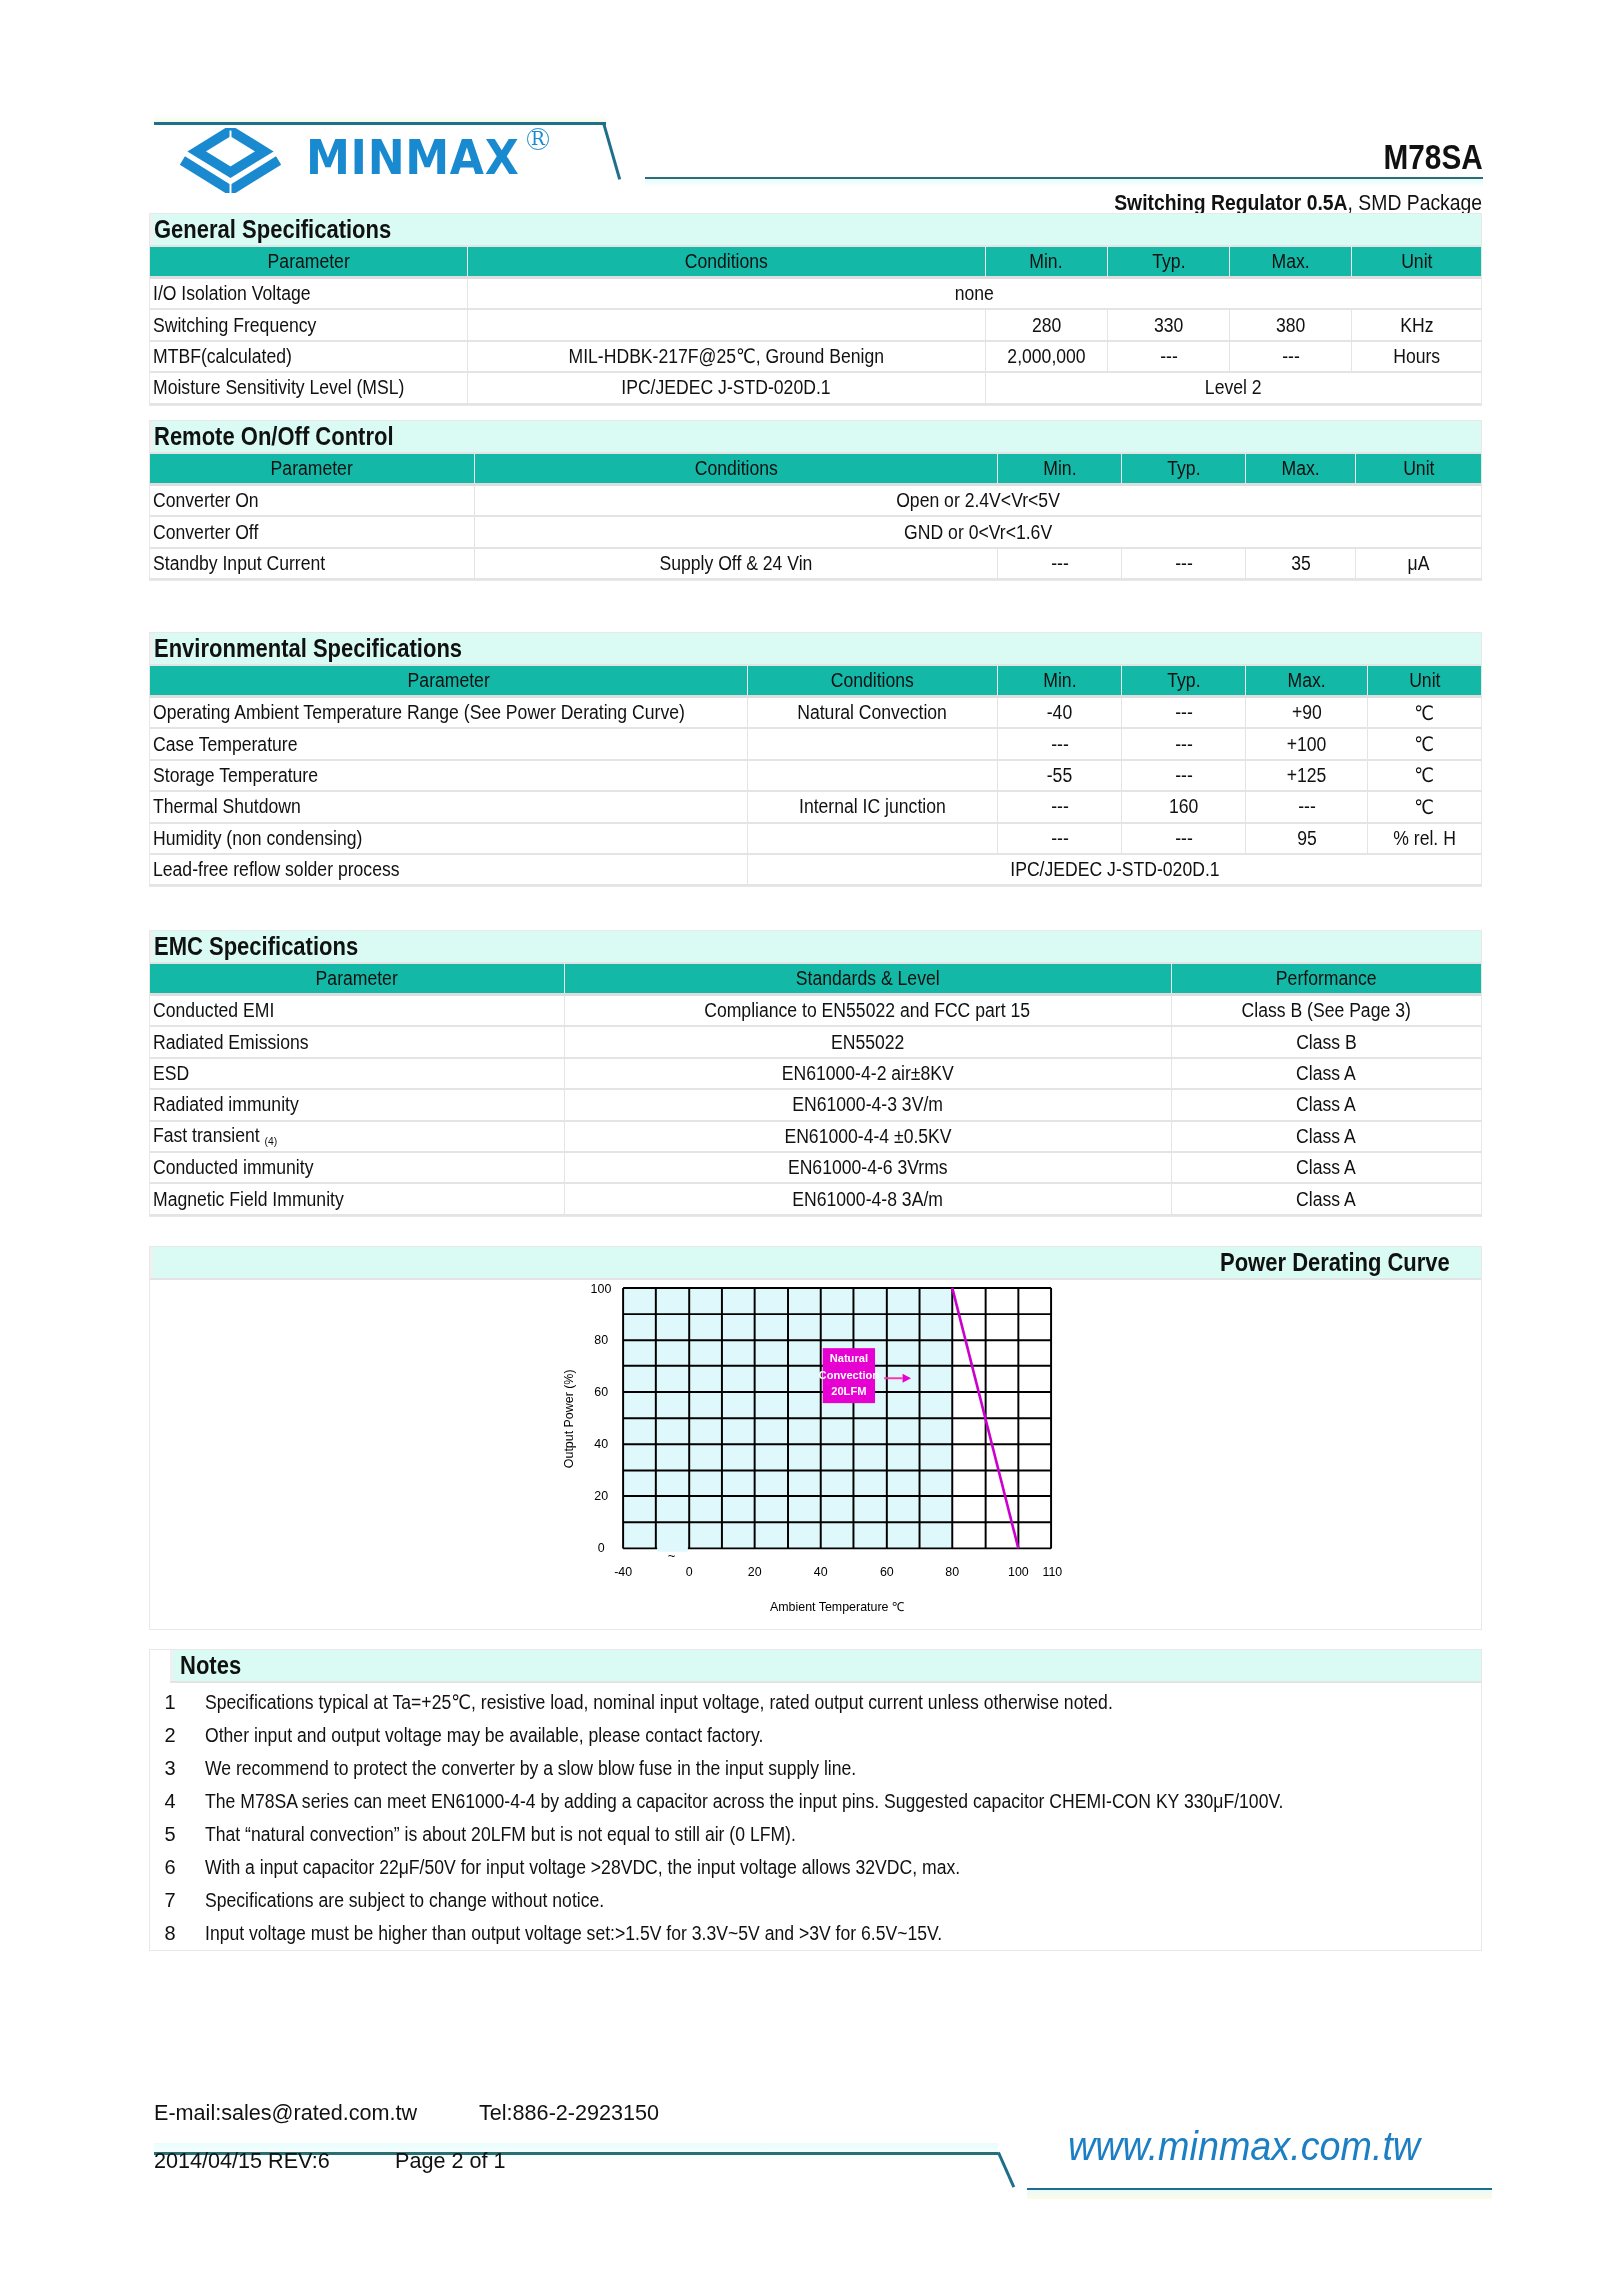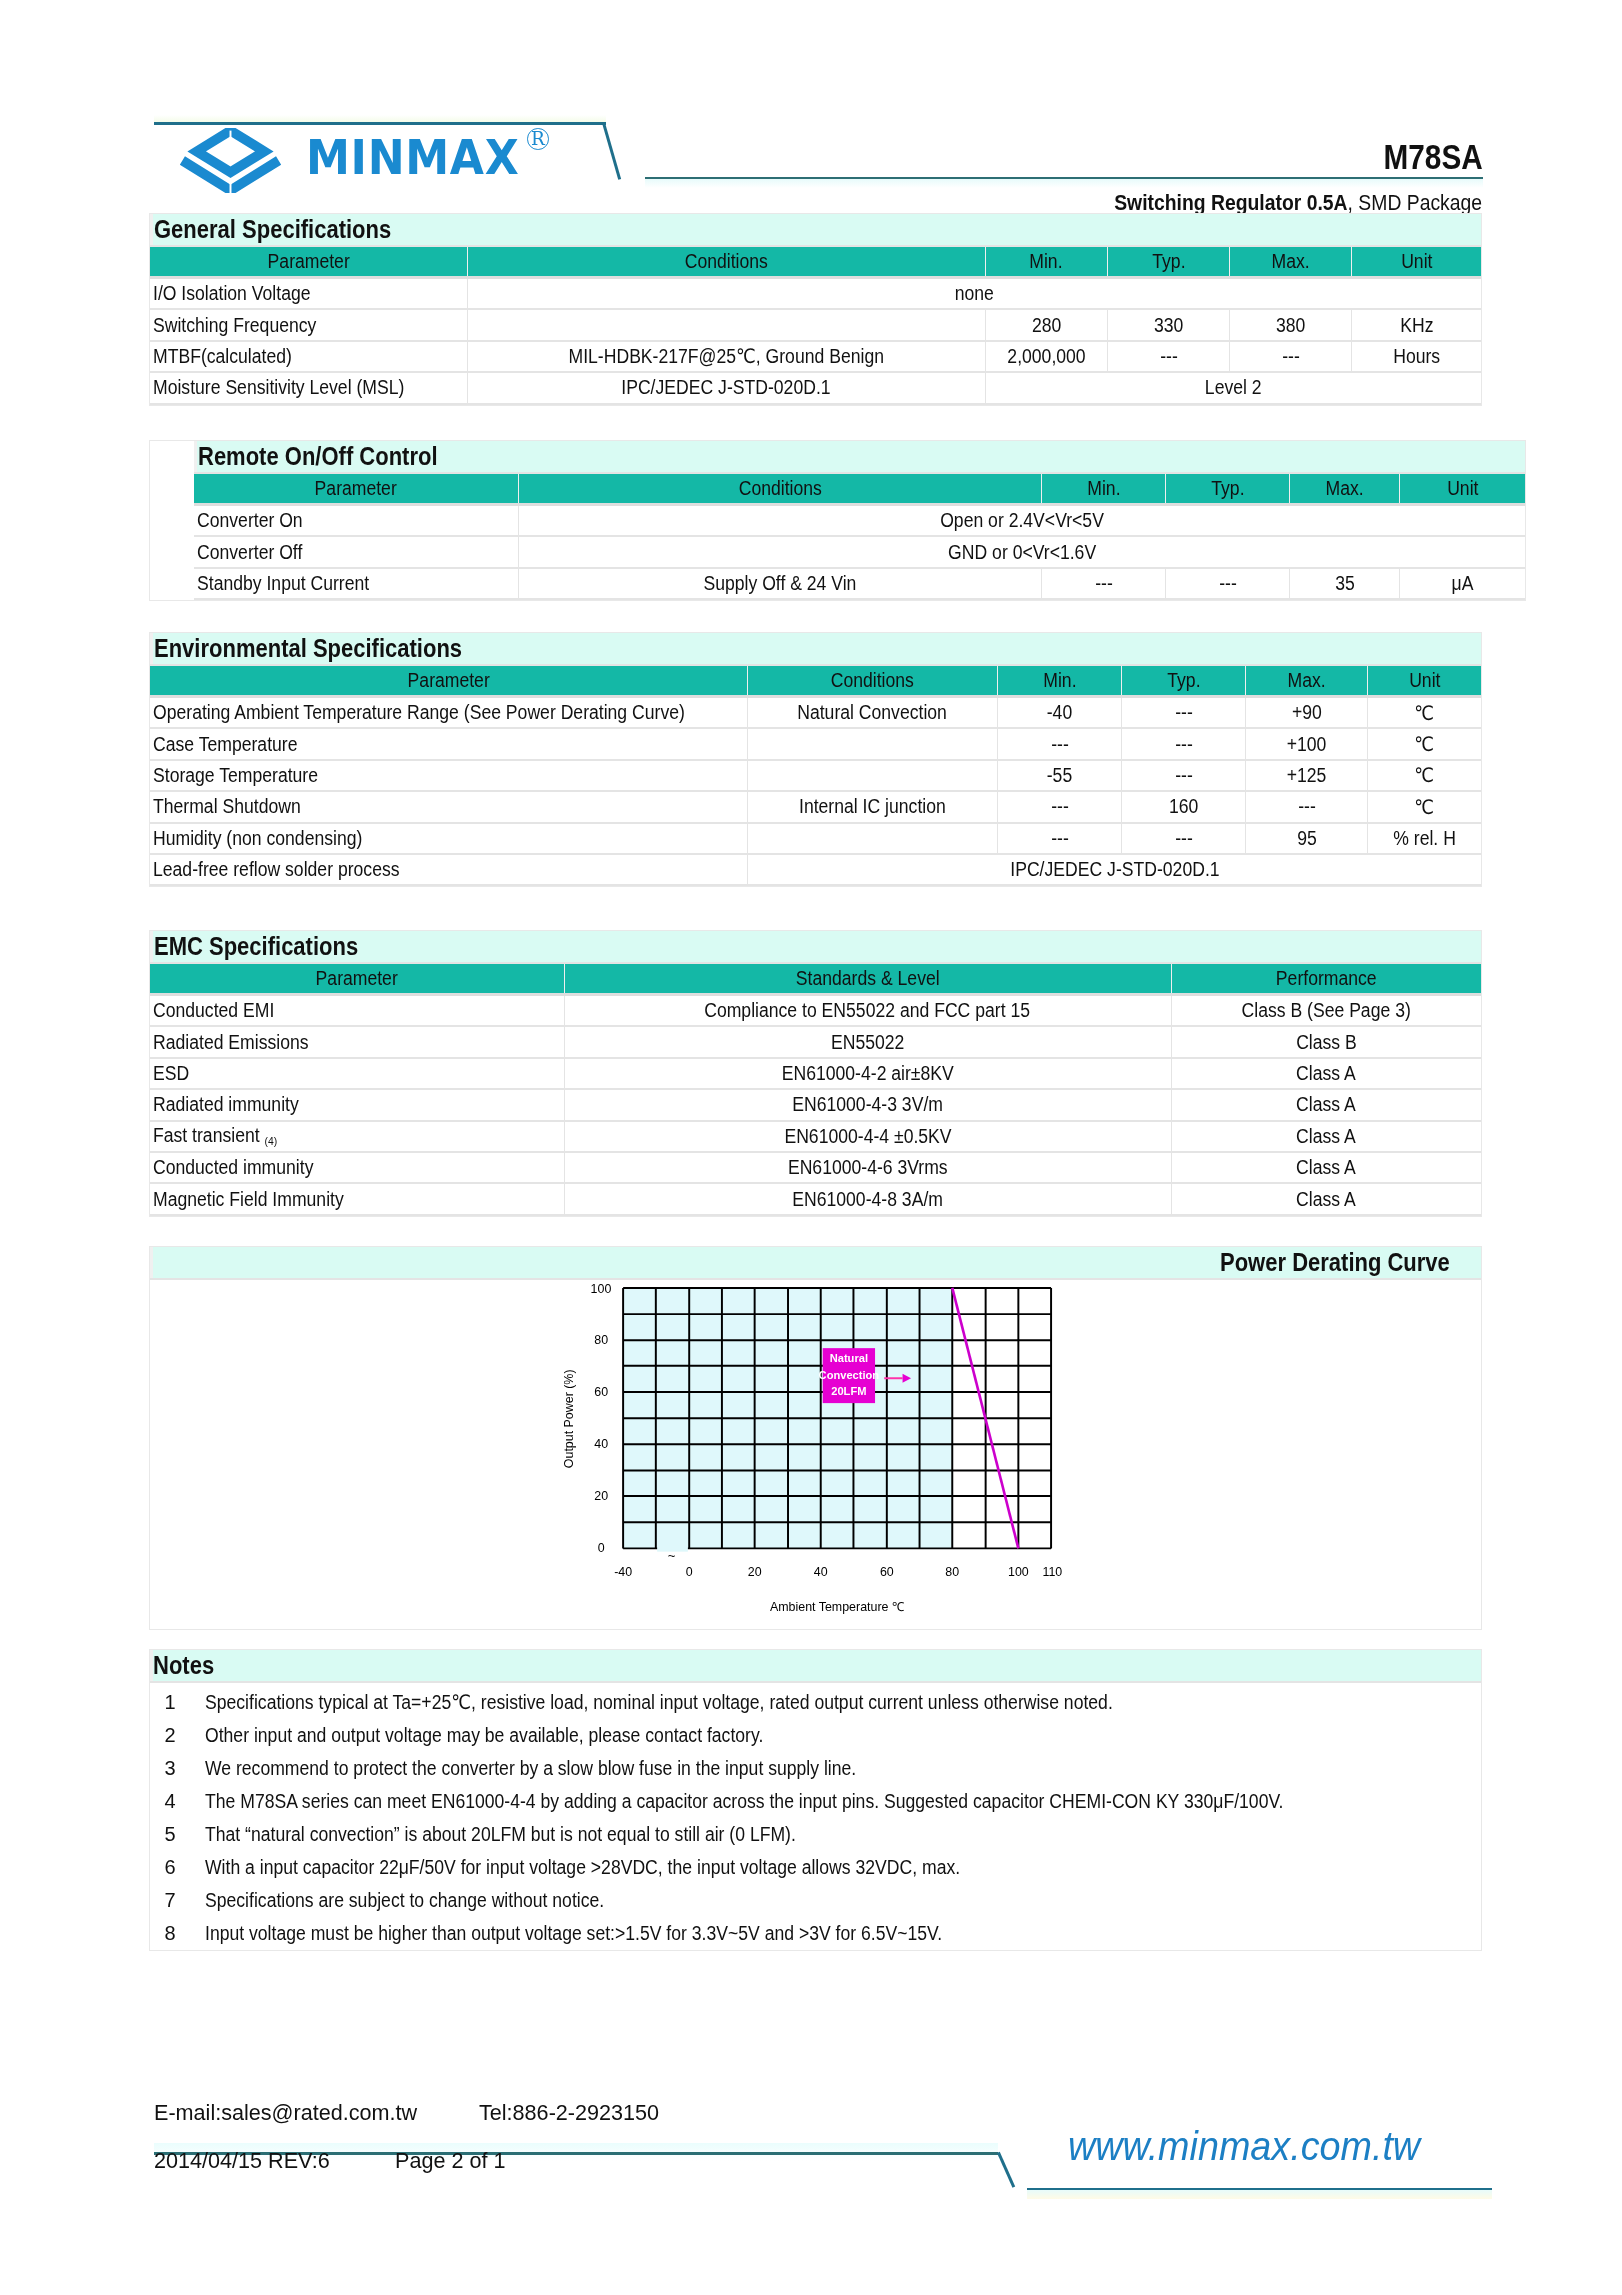--- a/index.html
+++ b/index.html
@@ -114,21 +114,21 @@
     </tr>
     <tr>
       <td class="l"><span class="sx">Moisture Sensitivity Level (MSL)</span></td>
       <td><span class="sx">IPC/JEDEC J-STD-020D.1</span></td>
       <td colspan="4"><span class="sx">Level 2</span></td>
     </tr>
   </tbody>
     </table>
 </div>
 
-<div class="section" style="top:440px;padding-left:44px;">
+<div class="section" style="top:420px;">
   <div class="sec-title"><span>Remote On/Off Control</span></div>
   <table class="spec">
     <colgroup>
         <col style="width:324px">
         <col style="width:523px">
         <col style="width:124px">
         <col style="width:124px">
         <col style="width:110px">
         <col style="width:125px">
       </colgroup>
@@ -352,21 +352,21 @@
         <text x="1327" y="452">100</text>
         <text x="1379" y="452">110</text>
       </g>
       <text x="1050" y="505" font-size="19" text-anchor="middle" font-family="Liberation Sans, sans-serif">Ambient Temperature ℃</text>
       <text x="0" y="0" font-size="19" text-anchor="middle" font-family="Liberation Sans, sans-serif" transform="translate(647,212) rotate(-90)">Output Power  (%)</text>
     </svg>
   </div>
 </div>
 
 <div class="section" style="top:1649px; height:300px;">
-  <div class="sec-title" style="padding-left:3px;"><span>Notes</span></div>
+  <div class="sec-title" style="padding-left:10px;margin-left:20px;"><span>Notes</span></div>
   <div style="padding-top:2.6px;">
     <div class="note-row">
         <span class="note-num">1</span>
         <span class="note-text">Specifications typical at Ta=+25℃, resistive load, nominal input voltage, rated output current unless otherwise noted.</span>
       </div>
     <div class="note-row">
         <span class="note-num">2</span>
         <span class="note-text">Other input and output voltage may be available, please contact factory.</span>
       </div>
     <div class="note-row">

